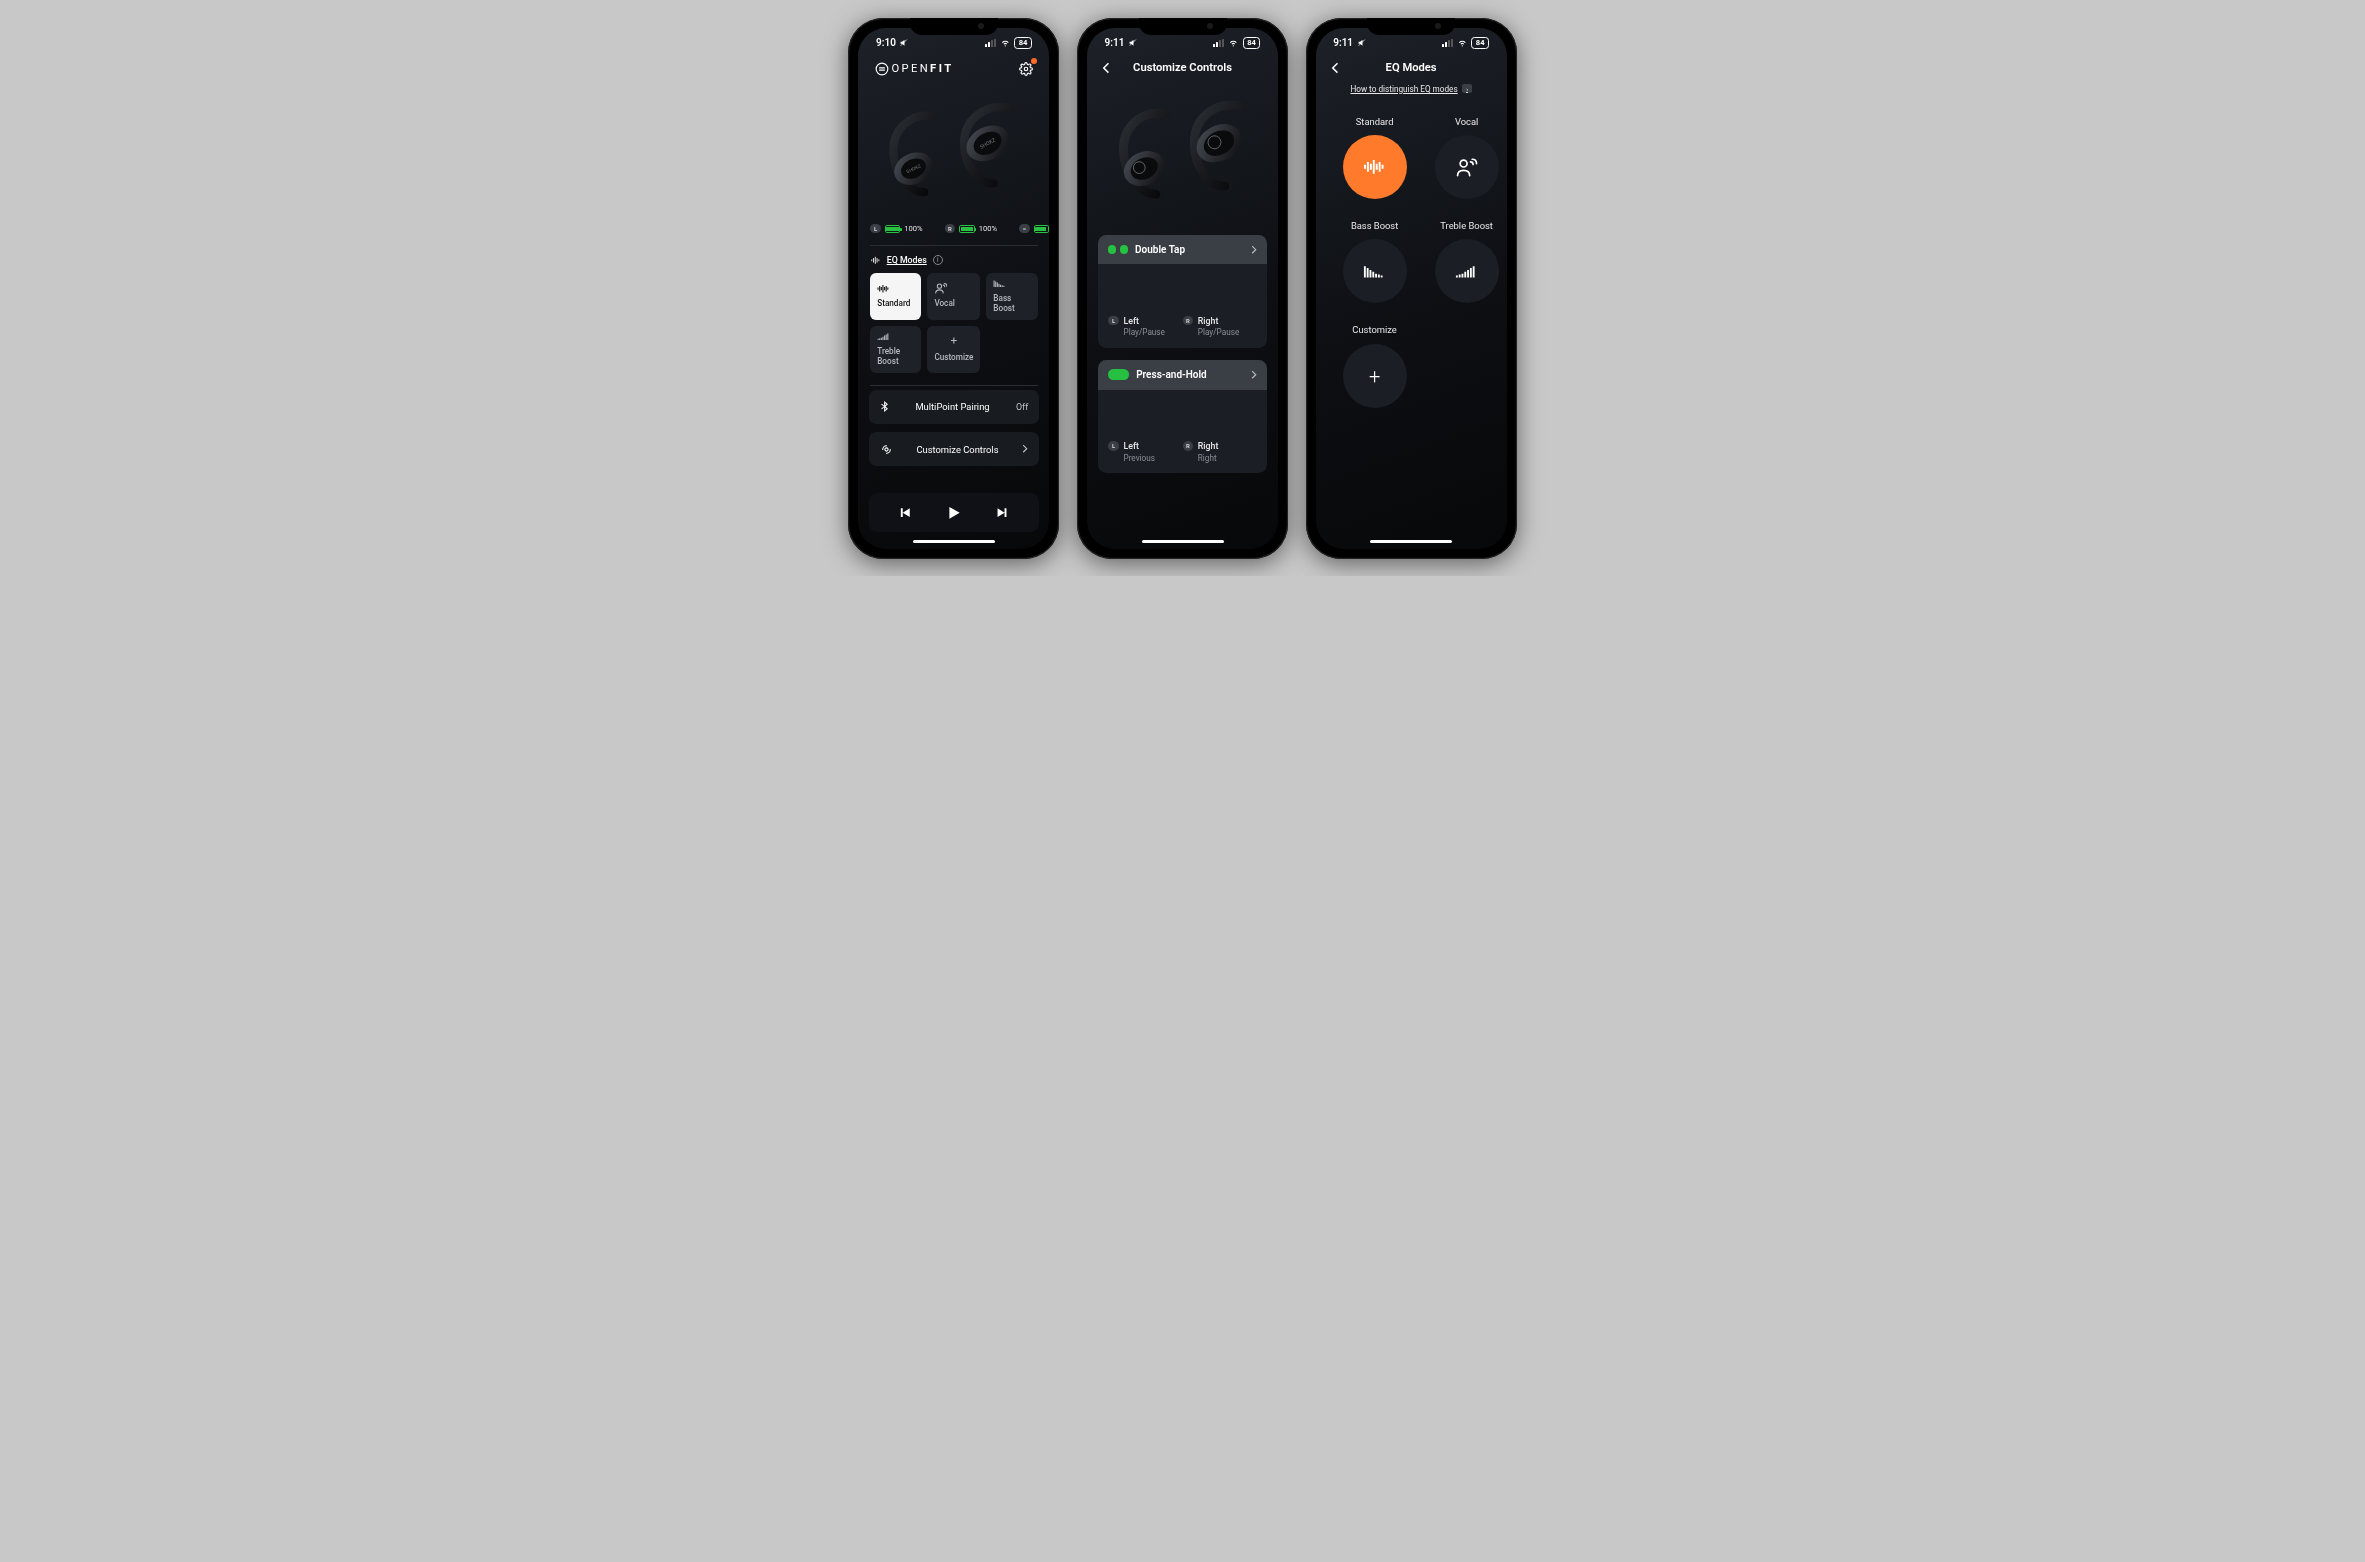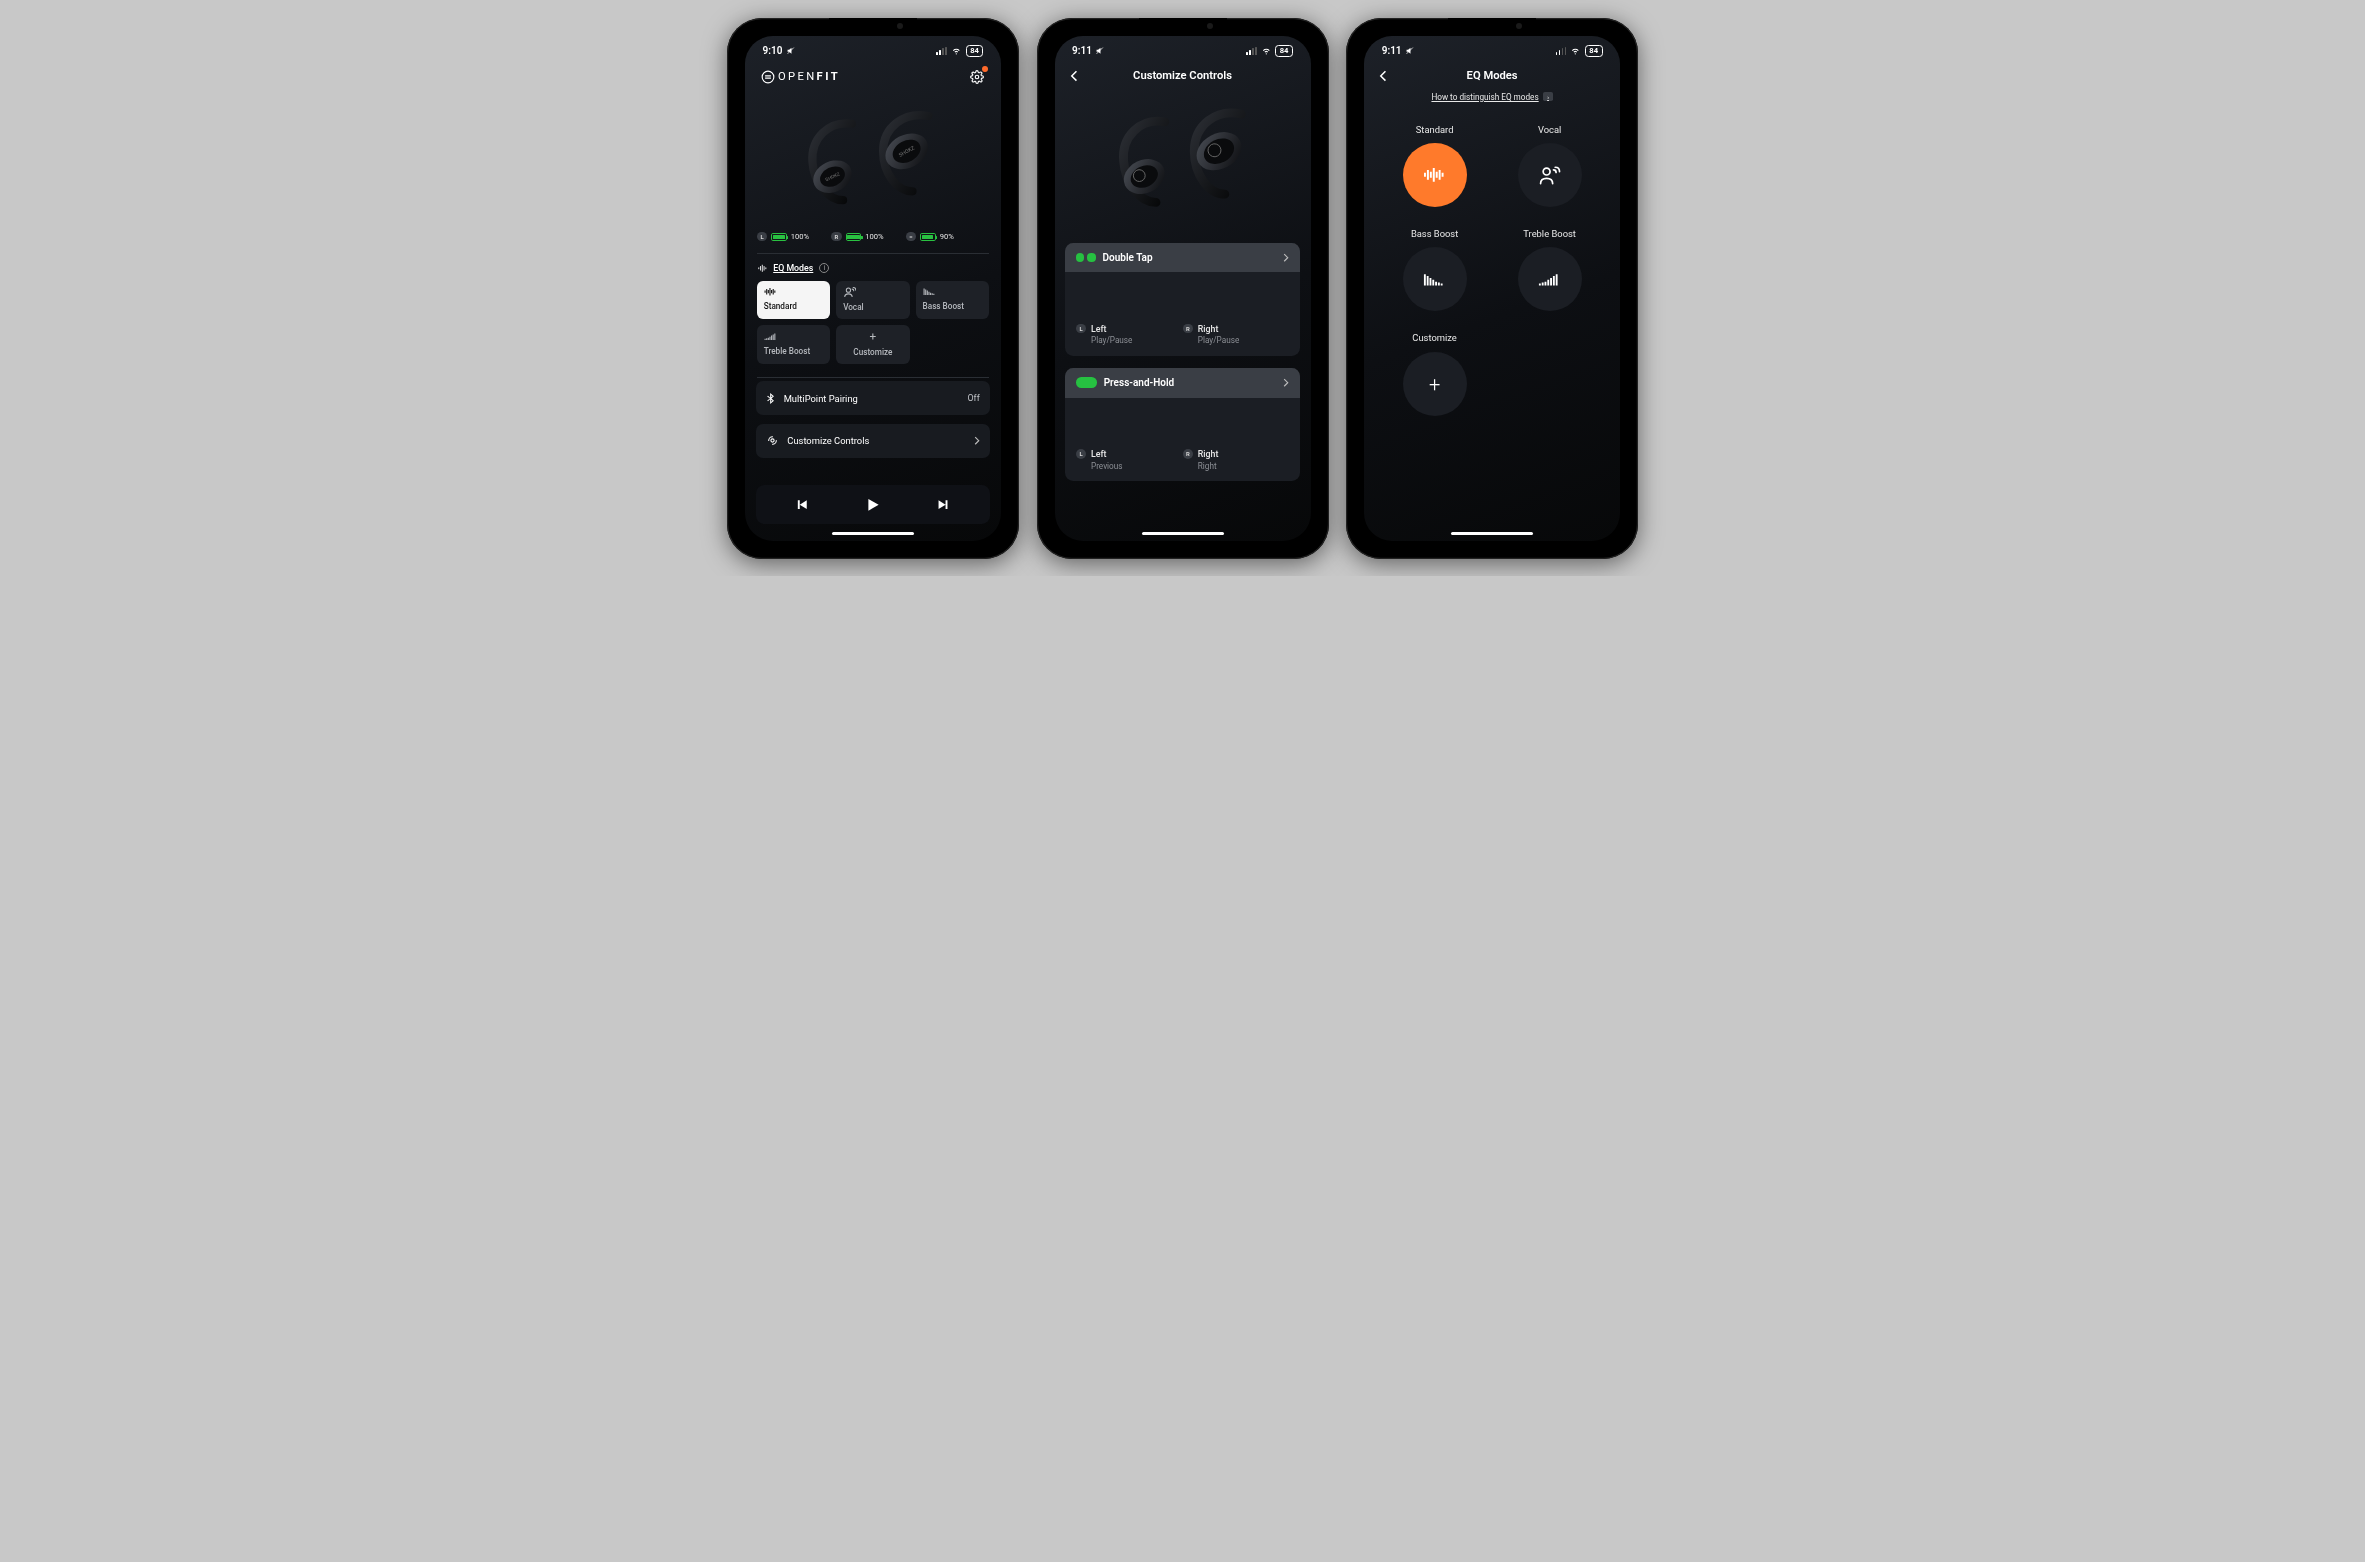--- a/index.html
+++ b/index.html
@@ -6,25 +6,25 @@
   body {
     background: #c8c8c8;
     font-family: -apple-system, BlinkMacSystemFont, "Segoe UI", Roboto, sans-serif;
     display: flex;
     gap: 17.6px;
     padding: 17.6px;
     justify-content: center;
     align-items: flex-start;
   }
   .phone {
-    width: 292px;
+    width: 211px;
     height: 541px;
     background: #000;
     border-radius: 35px;
-    padding: 18px;
+    padding: 10px;
     box-shadow: 0 4.7px 23.5px rgba(0,0,0,0.5), inset 0 0 0 1.2px #222;
     position: relative;
   }
   .screen {
     width: 100%;
     height: 100%;
     background: linear-gradient(160deg, #1d2128 0%, #0d0f13 55%, #070809 100%);
     border-radius: 28px;
     overflow: hidden;
     position: relative;
@@ -121,21 +121,21 @@
   .eq-card .eq-label{font-size:8.2px;font-weight:500;}
   .eq-card.customize{align-items:center;justify-content:center;text-align:center;}
   .plus{font-size:11.8px;line-height:1;}
 
   
   .list{padding:0 10.6px;display:flex;flex-direction:column;gap:8.2px;}
   .row-item{
     background:#181b20;border-radius:7px;padding:10.6px 10.6px;
     display:flex;align-items:center;gap:8.2px;font-size:9.4px;
   }
-  .row-item .grow{flex:1;}
+  .row-item .grow{flex:1;text-align:center;}
   .row-value{font-size:8.8px;color:#c0c3c8;}
   .chev{color:#bbb;}
 
   
   .media-bar{
     position:absolute;bottom:16.5px;left:10.6px;right:10.6px;
     background:#0f1116;border-radius:8.2px;
     display:flex;align-items:center;justify-content:space-around;
     padding:10.6px 11.8px;
   }

